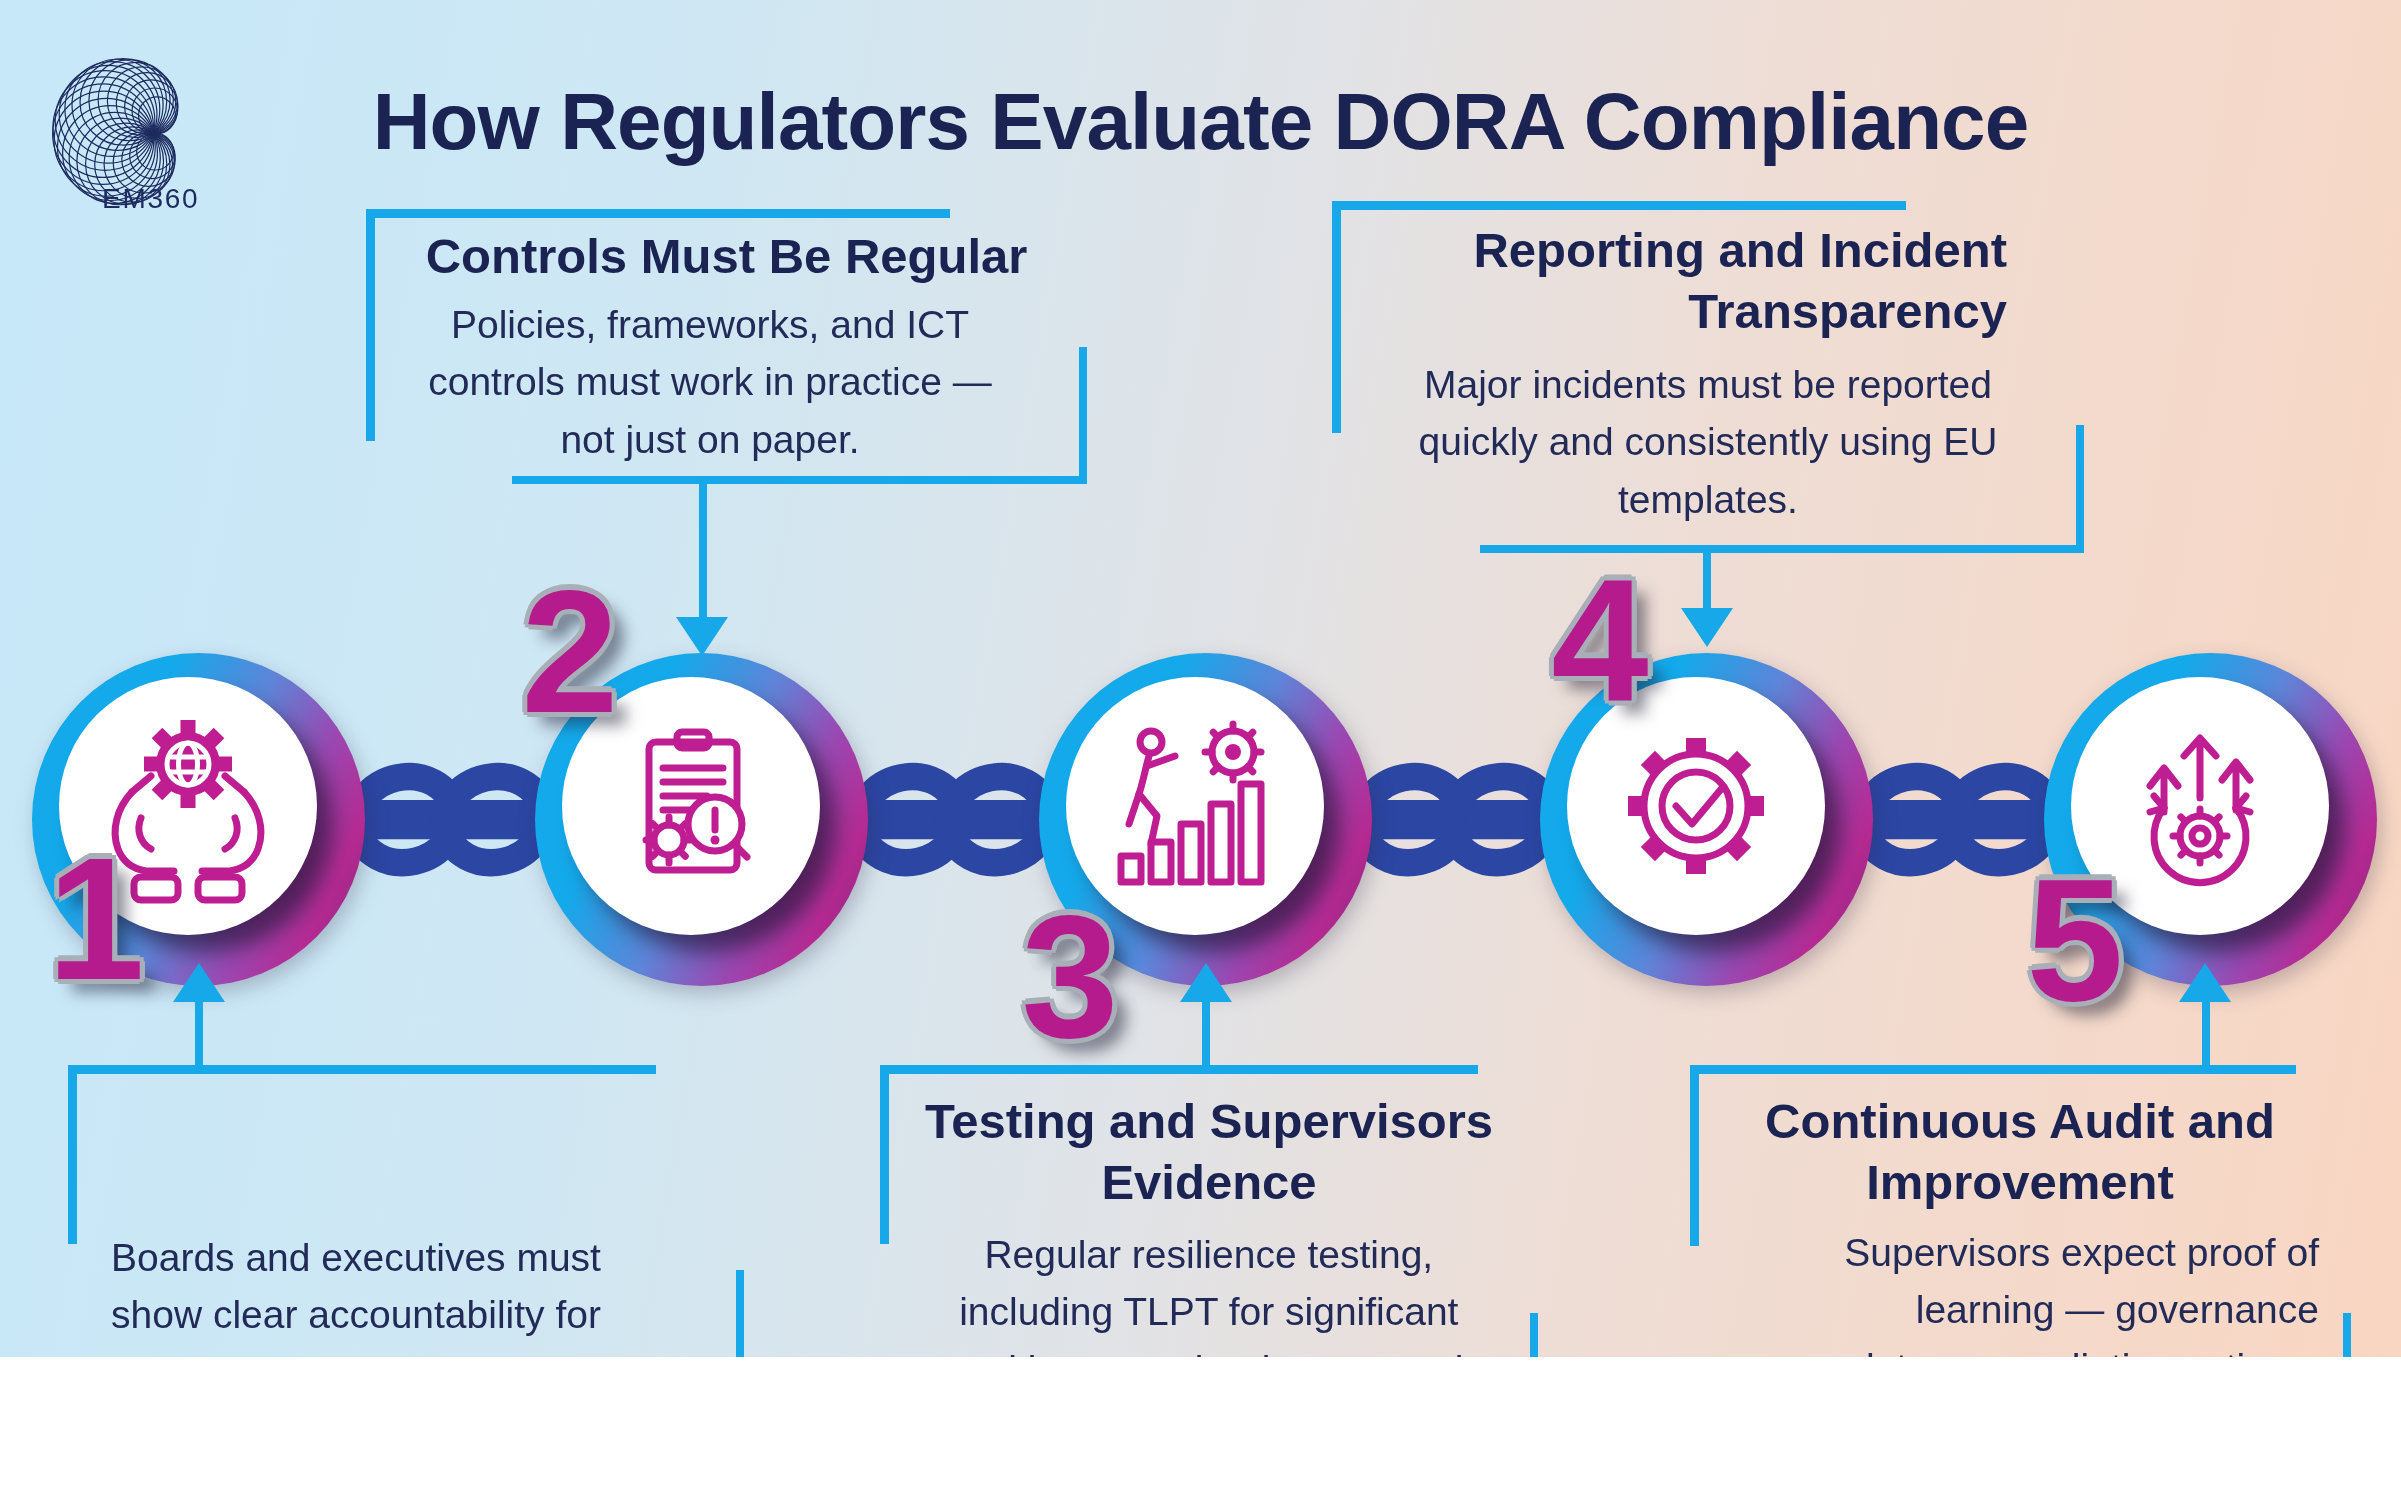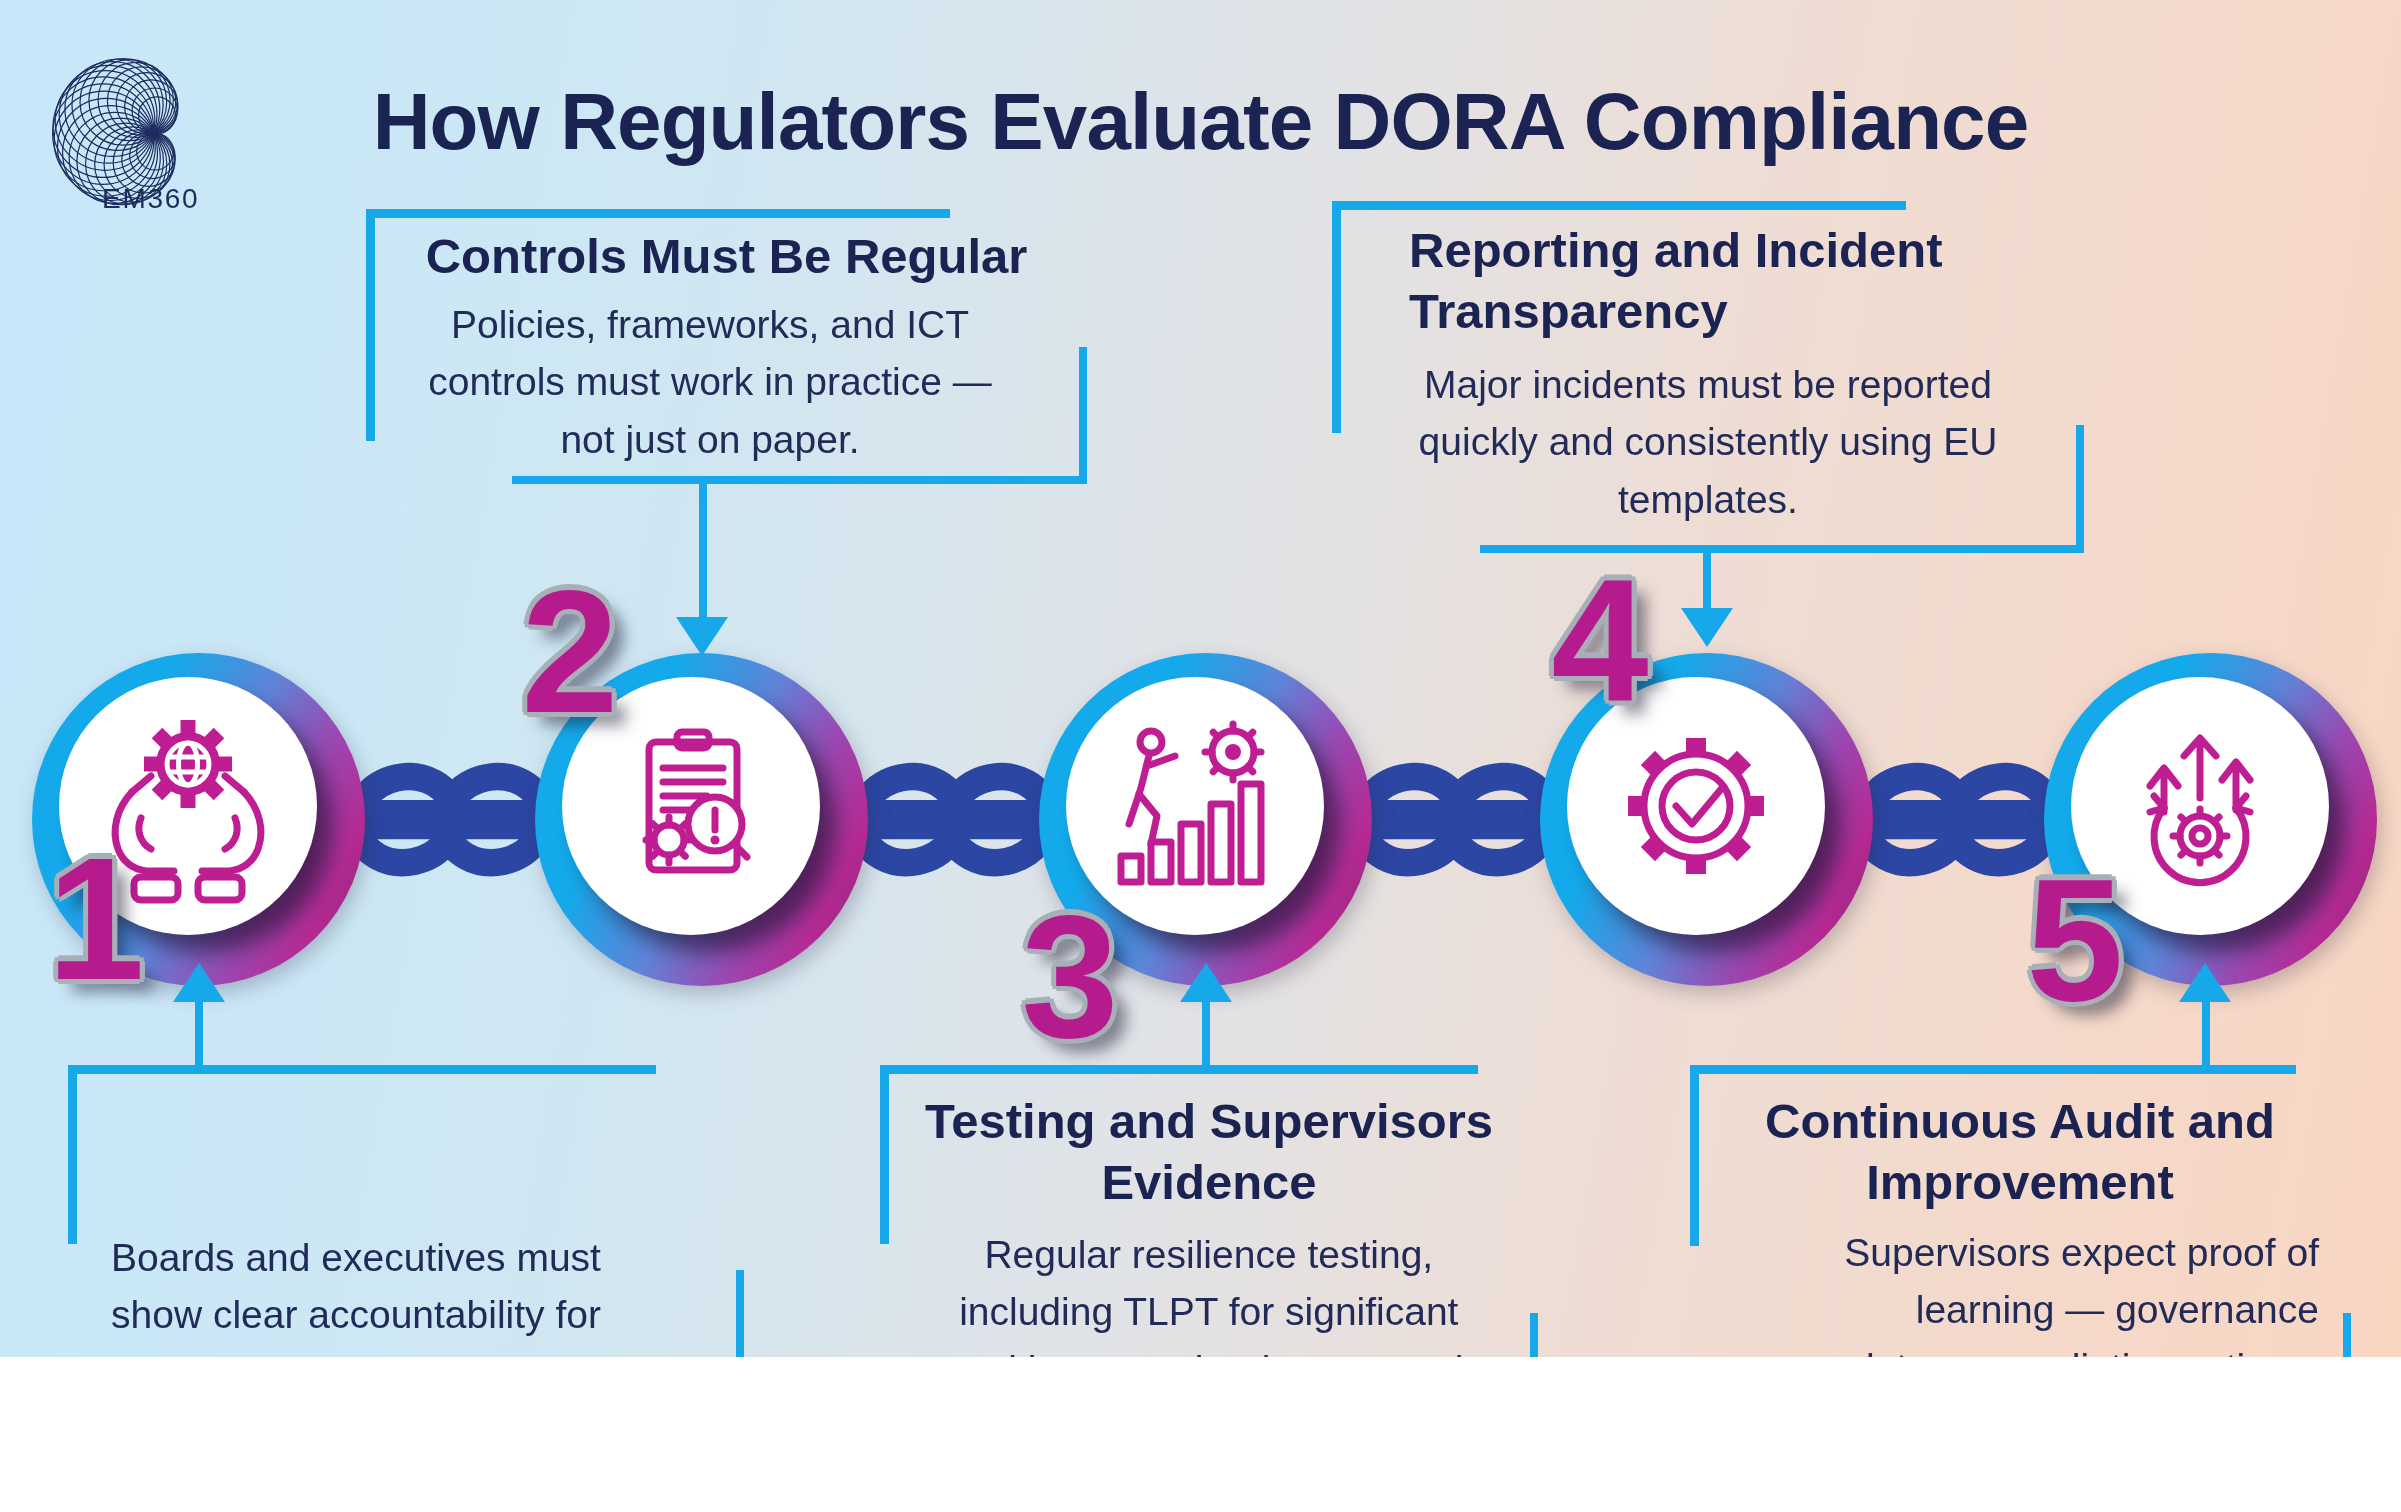--- a/index.html
+++ b/index.html
@@ -79,21 +79,21 @@
   .co3 .brh{left:78px;bottom:0;width:580px;height:8.5px;}
   .co3 .brv{right:0;bottom:0;width:8.5px;height:158px;}
   .co3 .c-title{left:0;top:26px;width:100%;text-align:center;}
   .co3 .c-body{left:21.3px;top:161px;width:615px;text-align:center;}
   
   .co4{left:1332px;top:201px;width:752px;height:352px;}
   .co4 .tlh{left:0;top:0;width:574px;height:8.5px;}
   .co4 .tlv{left:0;top:0;width:8.5px;height:232px;}
   .co4 .brh{right:0;bottom:0;width:604px;height:8.5px;}
   .co4 .brv{right:0;bottom:0;width:8.5px;height:128px;}
-  .co4 .c-title{left:77px;top:19px;width:598px;text-align:left;}
+  .co4 .c-title{left:77px;top:19px;width:598px;text-align:right;}
   .co4 .c-body{left:43px;top:155px;width:666px;text-align:center;}
   
   .co5{left:1690px;top:1065px;width:661px;height:400px;}
   .co5 .tlh{left:0;top:0;width:606px;height:8.5px;}
   .co5 .tlv{left:0;top:0;width:8.5px;height:181px;}
   .co5 .brh{left:79px;bottom:0;width:582px;height:8.5px;}
   .co5 .brv{right:0;bottom:0;width:8.5px;height:152px;}
   .co5 .c-title{right:32px;top:26px;width:598px;text-align:center;}
   .co5 .c-body{right:32px;top:159px;width:615px;text-align:right;}
 </style>

